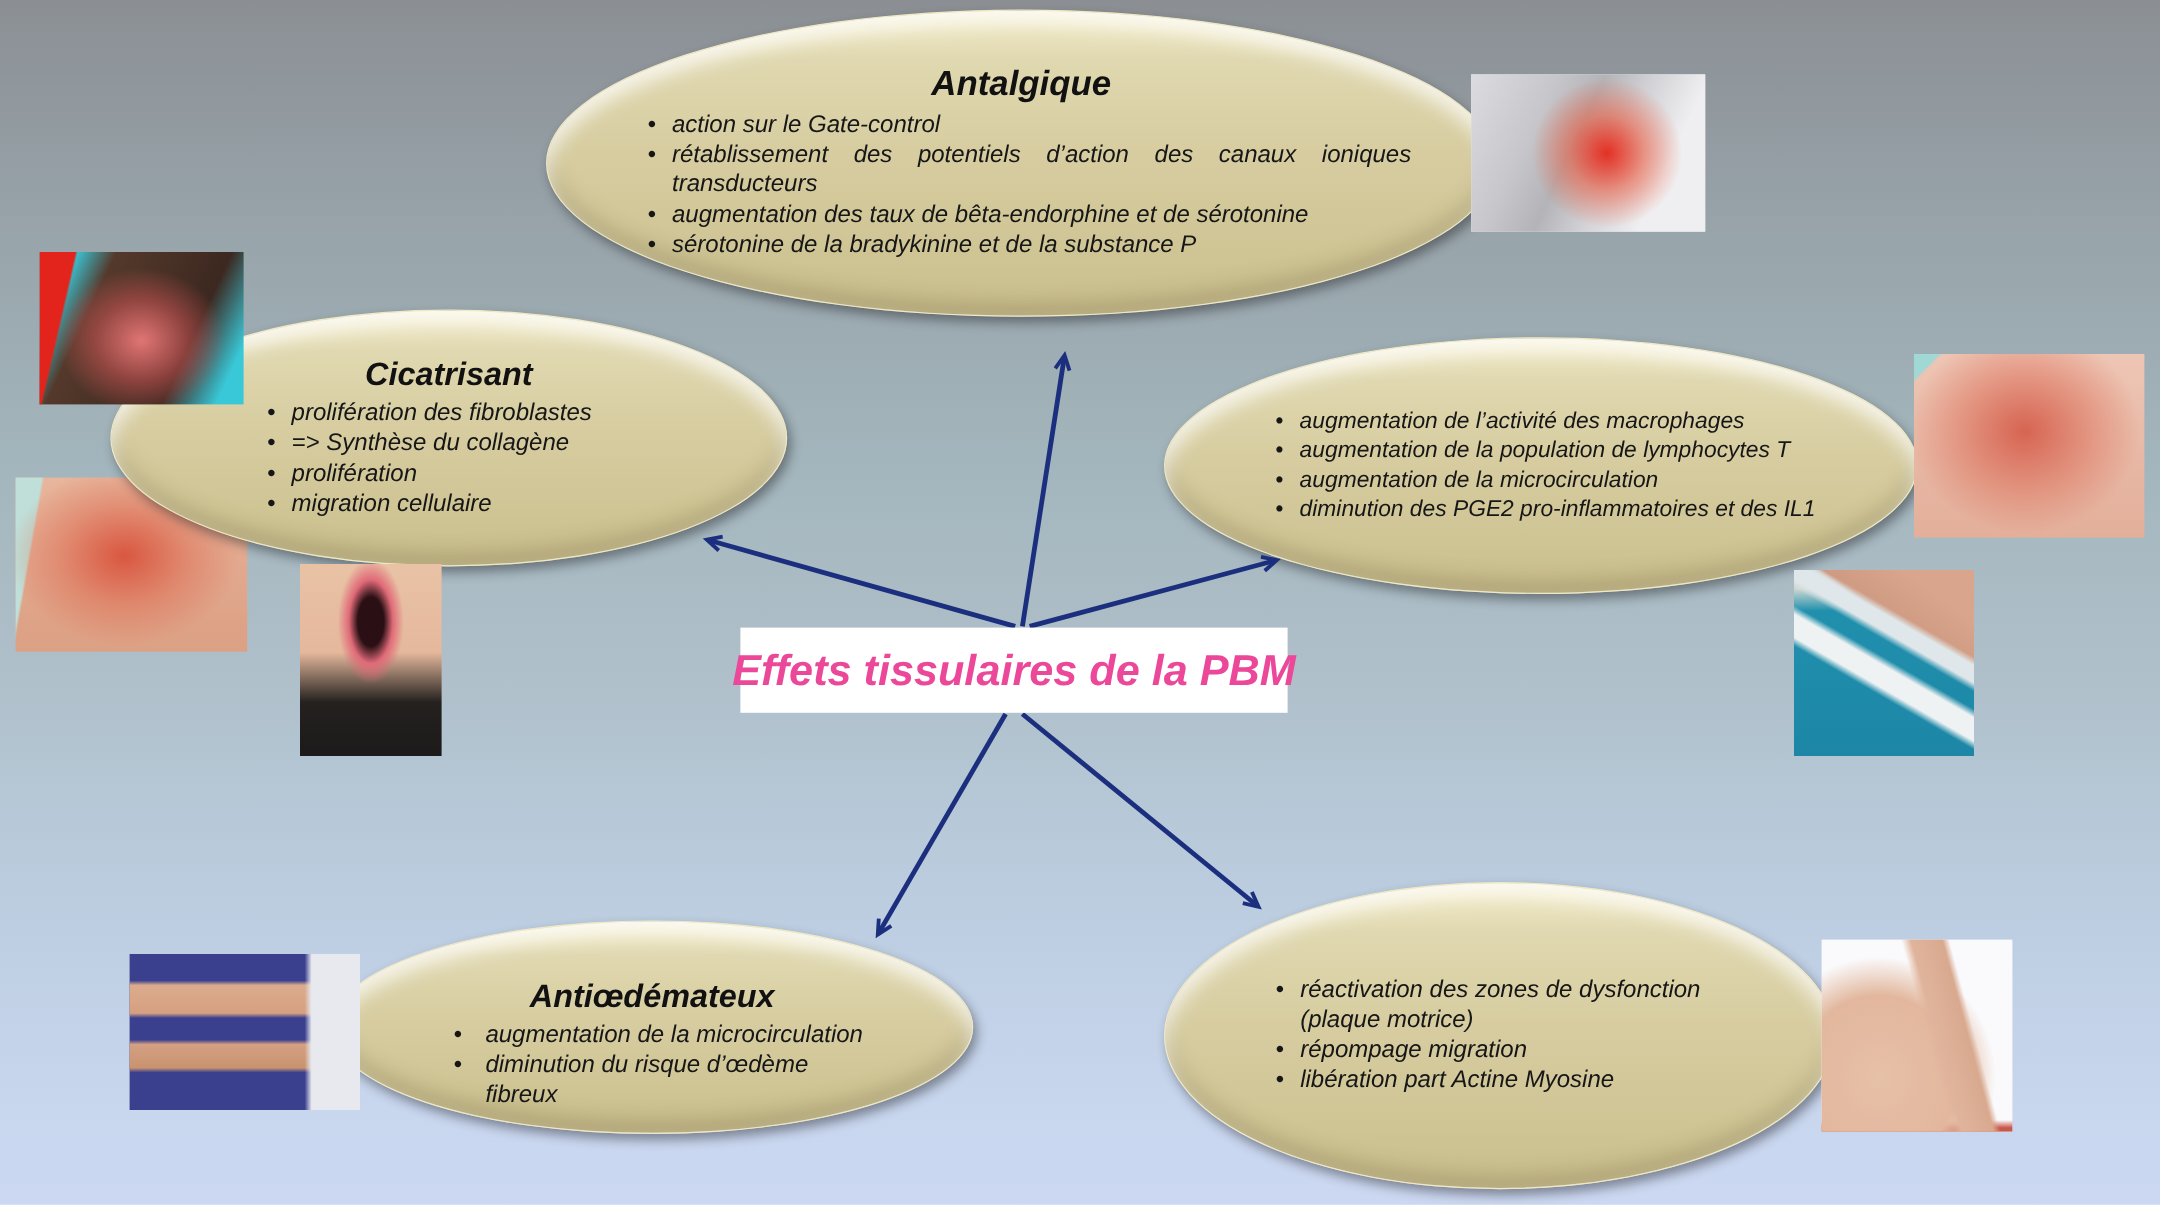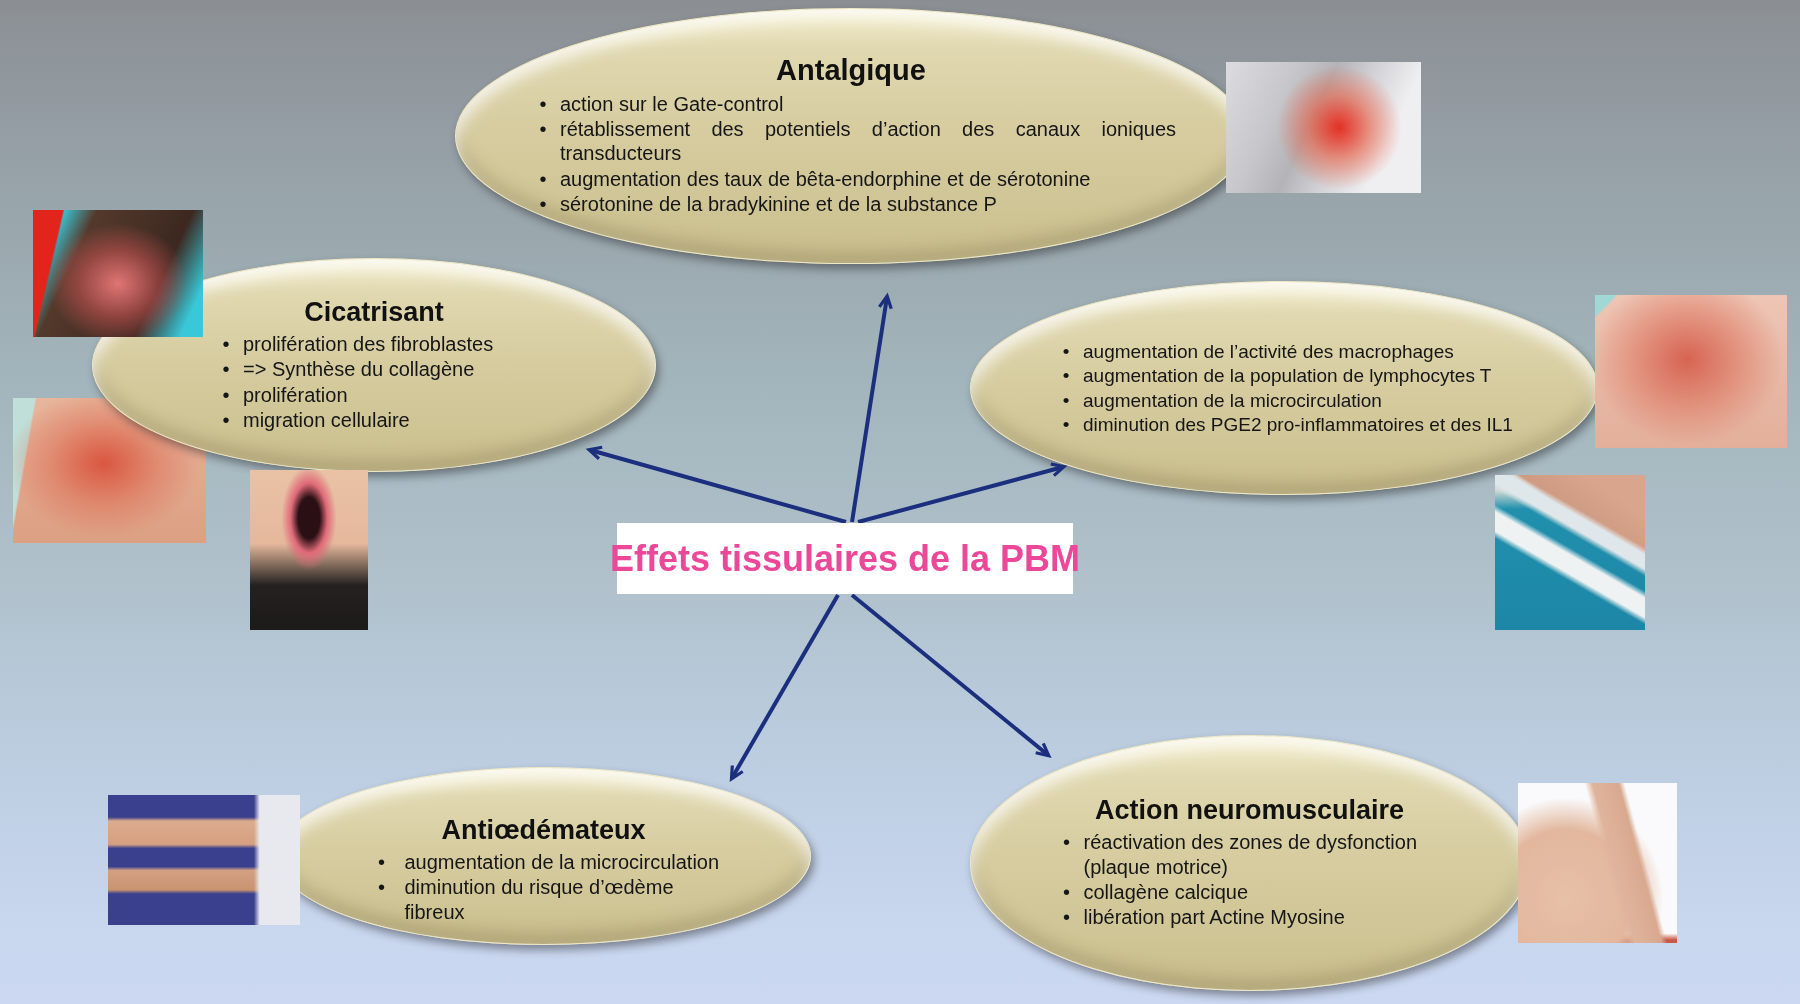--- a/index.html
+++ b/index.html
@@ -1,19 +1,20 @@
 <!DOCTYPE html>
 <html><head>
 <meta charset="utf-8">
 <style>
   html,body{margin:0;padding:0;}
   body{font-family:"Liberation Sans", sans-serif;}
   .stage{
     position:relative;width:1800px;height:1004px;overflow:hidden;
     background:linear-gradient(180deg,#8b8f94 0%,#97a3a9 18%,#a3b5bc 38%,#aebfc9 55%,#bccde0 75%,#c8d6ee 92%,#ccd8f2 100%);
+    font-style:italic;
   }
   
   .ellipse{
     position:absolute;border-radius:50%;z-index:2;
     background:linear-gradient(180deg,#f3edcb 0%,#e0d8b0 16%,#d7cda1 45%,#cfc494 80%,#c9bd8c 100%);
     border:1px solid #efe8c4;
     box-shadow:inset 0 10px 16px rgba(255,255,255,.8), inset 0 -10px 16px rgba(110,100,60,.28), 3px 5px 9px rgba(30,30,35,.45);
     display:flex;align-items:center;justify-content:center;color:#161616;
   }
   .ellipse .content{display:block;}
@@ -207,29 +208,28 @@
         <li>
             <span class="b">•</span>
             <span class="t">diminution du risque d’œdème fibreux</span>
           </li>
       </ul>
     </div>
   </div>
 
   <div class="ellipse" id="ellipse-action-neuromusculaire">
     <div class="content">
-      <h2>Action neuromusculaire</h2>
       <ul>
         <li>
             <span class="b">•</span>
             <span class="t">réactivation des zones de dysfonction (plaque motrice)</span>
           </li>
         <li>
             <span class="b">•</span>
-            <span class="t">collagène calcique</span>
+            <span class="t">répompage migration</span>
           </li>
         <li>
             <span class="b">•</span>
             <span class="t">libération part Actine Myosine</span>
           </li>
       </ul>
     </div>
   </div>
 
   <svg class="arrows" width="1800" height="1004" viewBox="0 0 1800 1004">

